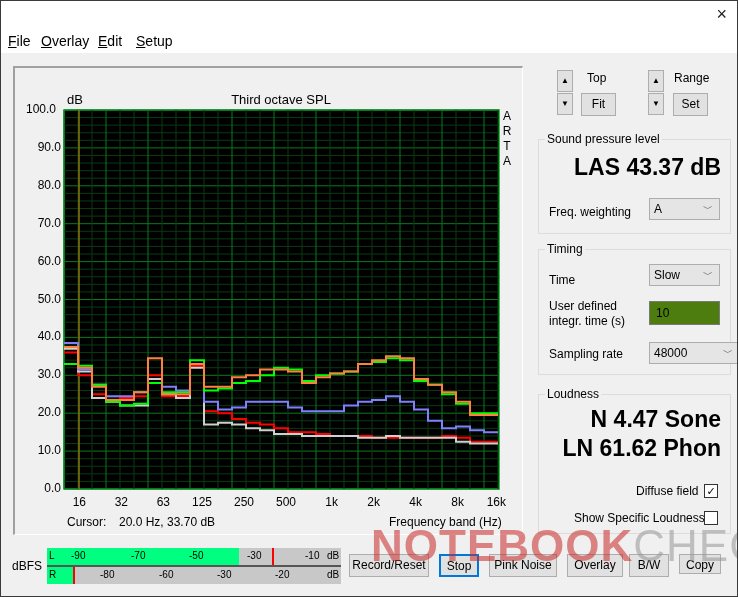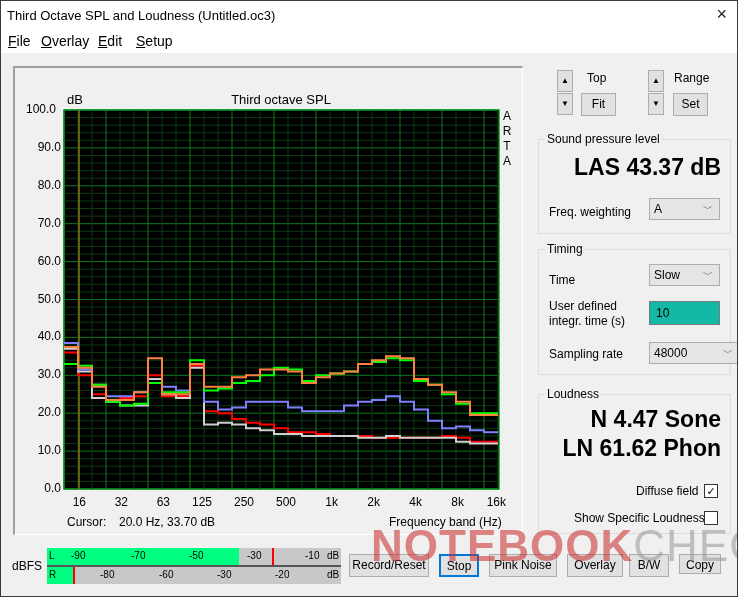--- a/index.html
+++ b/index.html
@@ -16,36 +16,35 @@
   .xlab{position:absolute;font-size:12px;text-align:right;width:40px;}
   .arta{position:absolute;left:501px;top:108px;font-size:12px;line-height:15px;width:10px;text-align:center;}
   .btn{position:absolute;background:#e1e1e1;border:1px solid #adadad;box-sizing:border-box;text-align:center;font-size:12px;cursor:default;}
   .spin{position:absolute;width:16px;height:22px;background:#e1e1e1;border:1px solid #adadad;box-sizing:border-box;font-size:8px;text-align:center;line-height:20px;}
   .lbl{position:absolute;font-size:12px;text-align:right;}
   .group{position:absolute;border:1px solid #dcdcdc;box-sizing:border-box;}
   .group .gt{position:absolute;left:6px;top:-8px;background:#f0f0f0;padding:0 2px;font-size:12px;}
   .big{position:absolute;font-weight:bold;font-size:23px;text-align:right;}
   .combo{position:absolute;height:22px;background:#e5e5e5;border:1px solid #adadad;box-sizing:border-box;font-size:12px;padding-left:4px;line-height:20px;}
   .combo .chev{position:absolute;right:6px;top:0;font-size:10px;color:#555;}
-  .edit{position:absolute;height:24px;background:#14b8a6;border:1px solid #7a7a7a;box-sizing:border-box;font-size:12px;padding-left:6px;line-height:22px;}
+  .edit{position:absolute;height:24px;background:#4d7c0f;border:1px solid #7a7a7a;box-sizing:border-box;font-size:12px;padding-left:6px;line-height:22px;}
   .chk{position:absolute;width:14px;height:14px;border:1px solid #333;background:#fff;box-sizing:border-box;font-size:11px;line-height:12px;text-align:center;}
   .meter{position:absolute;left:46px;top:547px;width:294px;height:36px;background:#c8c8c8;}
   .meter .row{position:absolute;left:0;width:294px;height:17px;}
   .meter .fill{position:absolute;left:0;top:0;height:17px;background:#00ff80;}
   .meter .peak{position:absolute;top:0;width:2px;height:17px;background:#ff0000;}
   .meter .sep{position:absolute;left:0;top:17px;width:294px;height:2px;background:#555;}
   .meter .mt{position:absolute;top:2px;font-size:10px;color:#000;}
   .wm{position:absolute;left:370px;top:520px;font-size:44px;font-weight:bold;color:rgba(200,40,40,0.55);letter-spacing:1px;pointer-events:none;}
   .wm .g{color:rgba(150,150,150,0.55);font-weight:normal;}
 </style>
 </head>
 <body>
 
 <div class="titlebar">
-  <span class="t">Third Octave SPL and Loudness (Untitled.oc3)</span>
   <span class="x">×</span>
 </div>
 <div class="menubar">
   <span style="left:7px">File</span>
   <span style="left:40px">Overlay</span>
   <span style="left:97px">Edit</span>
   <span style="left:135px">Setup</span>
 </div>
 
 <div class="plotframe"></div>

